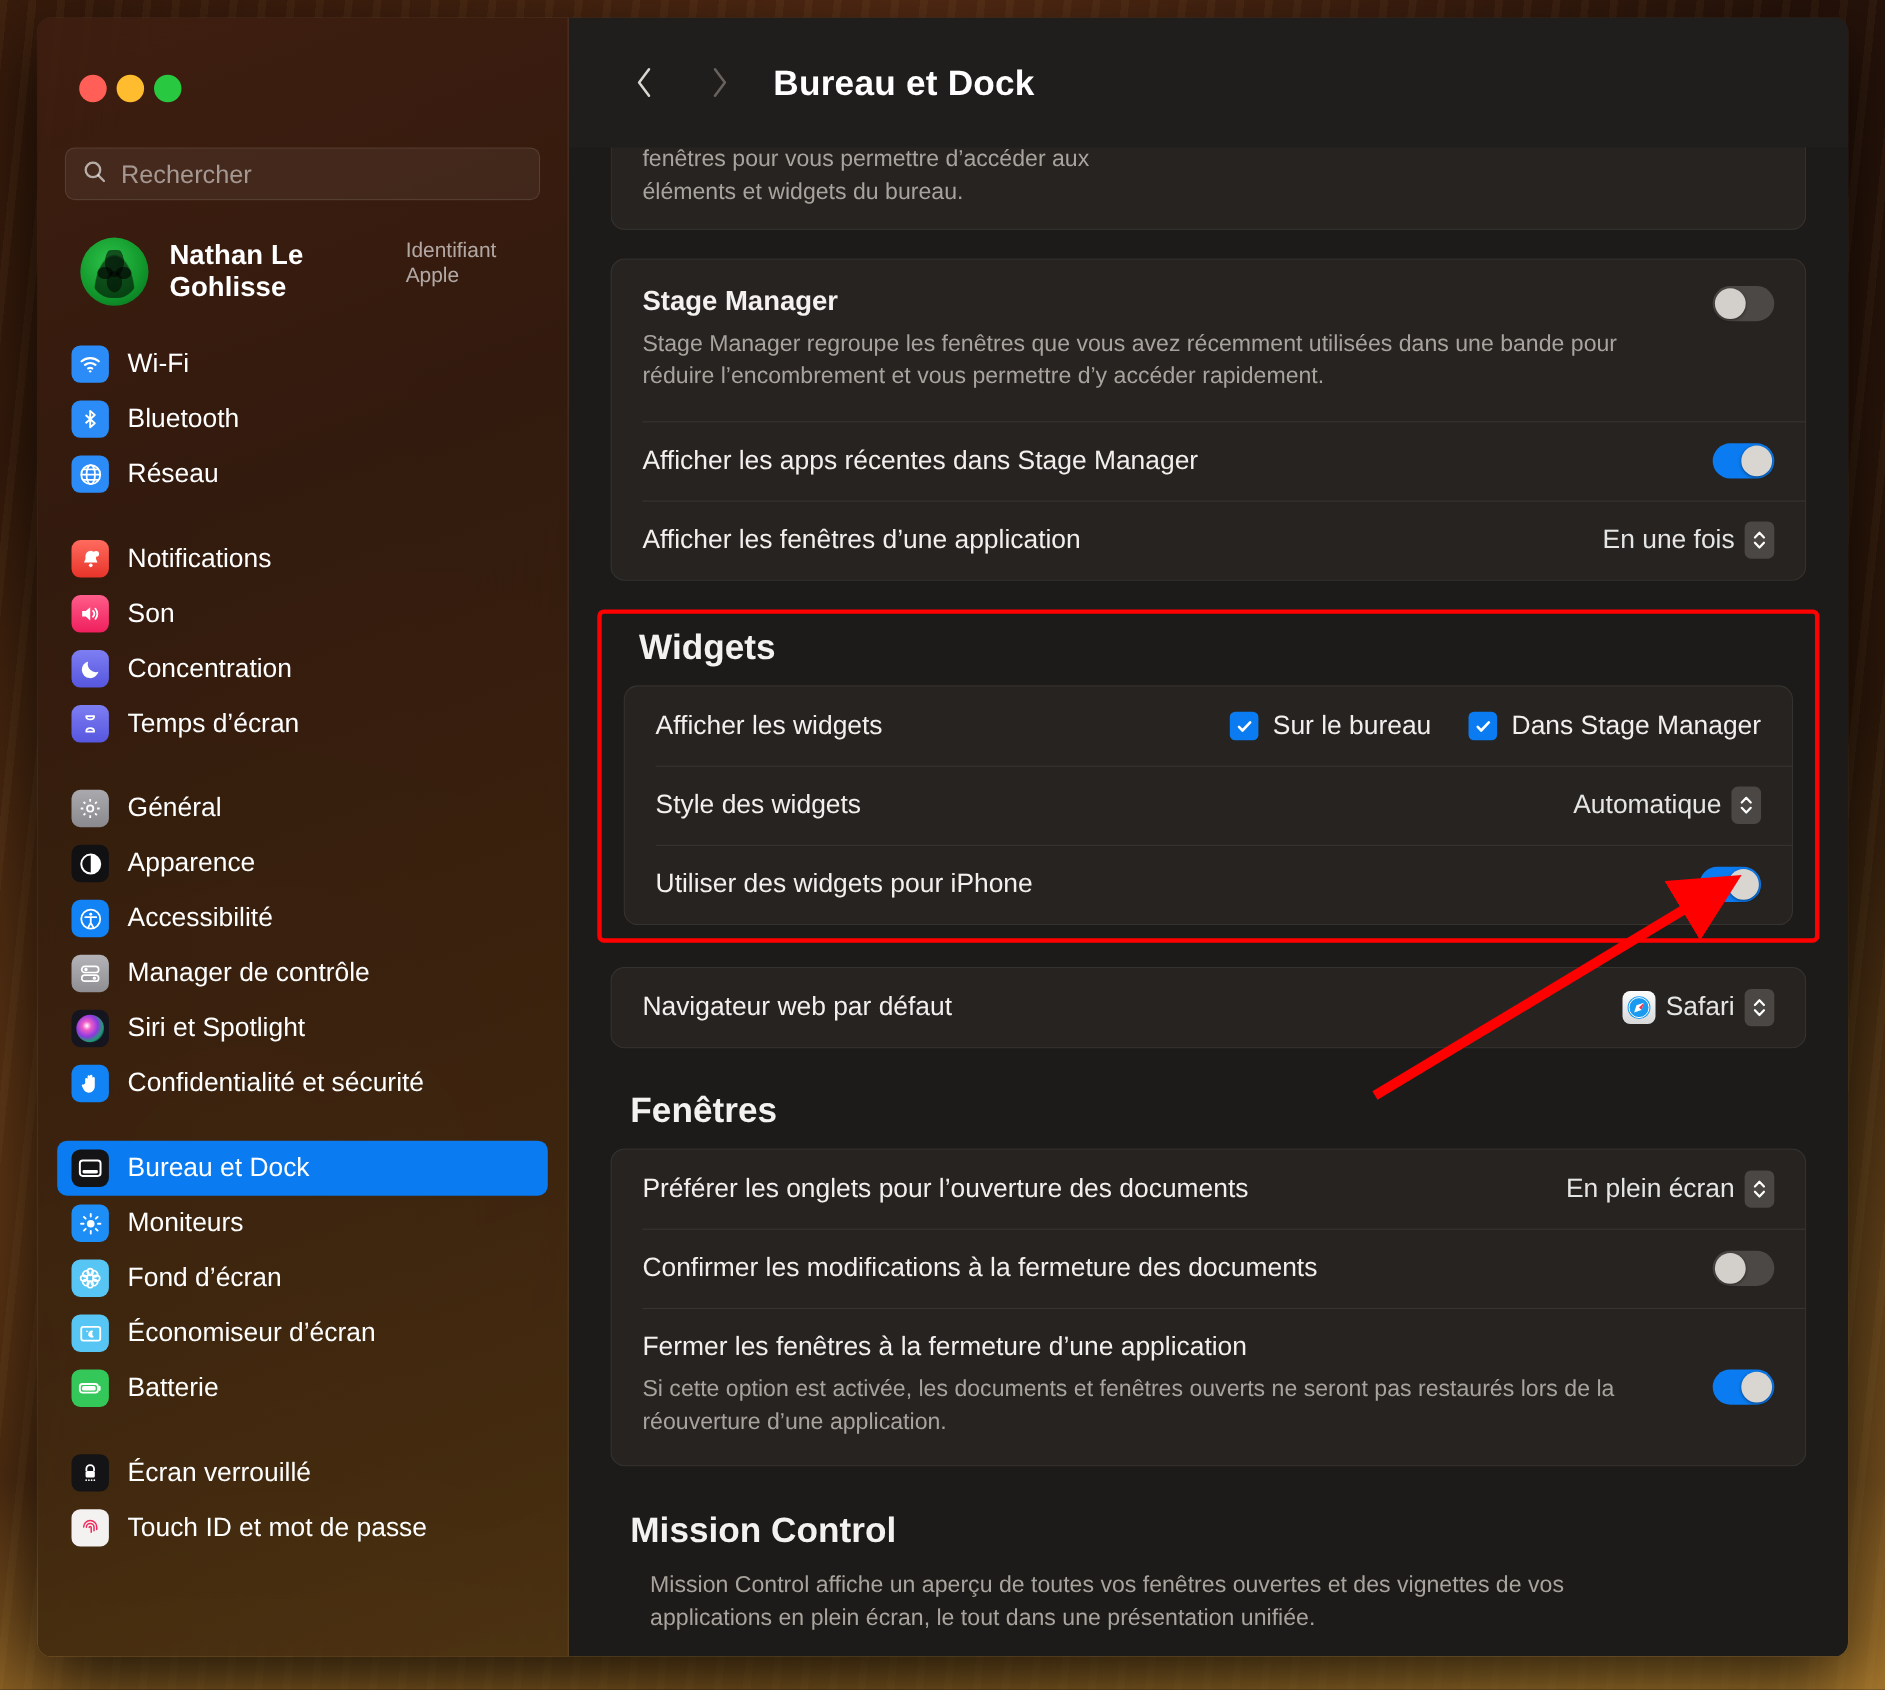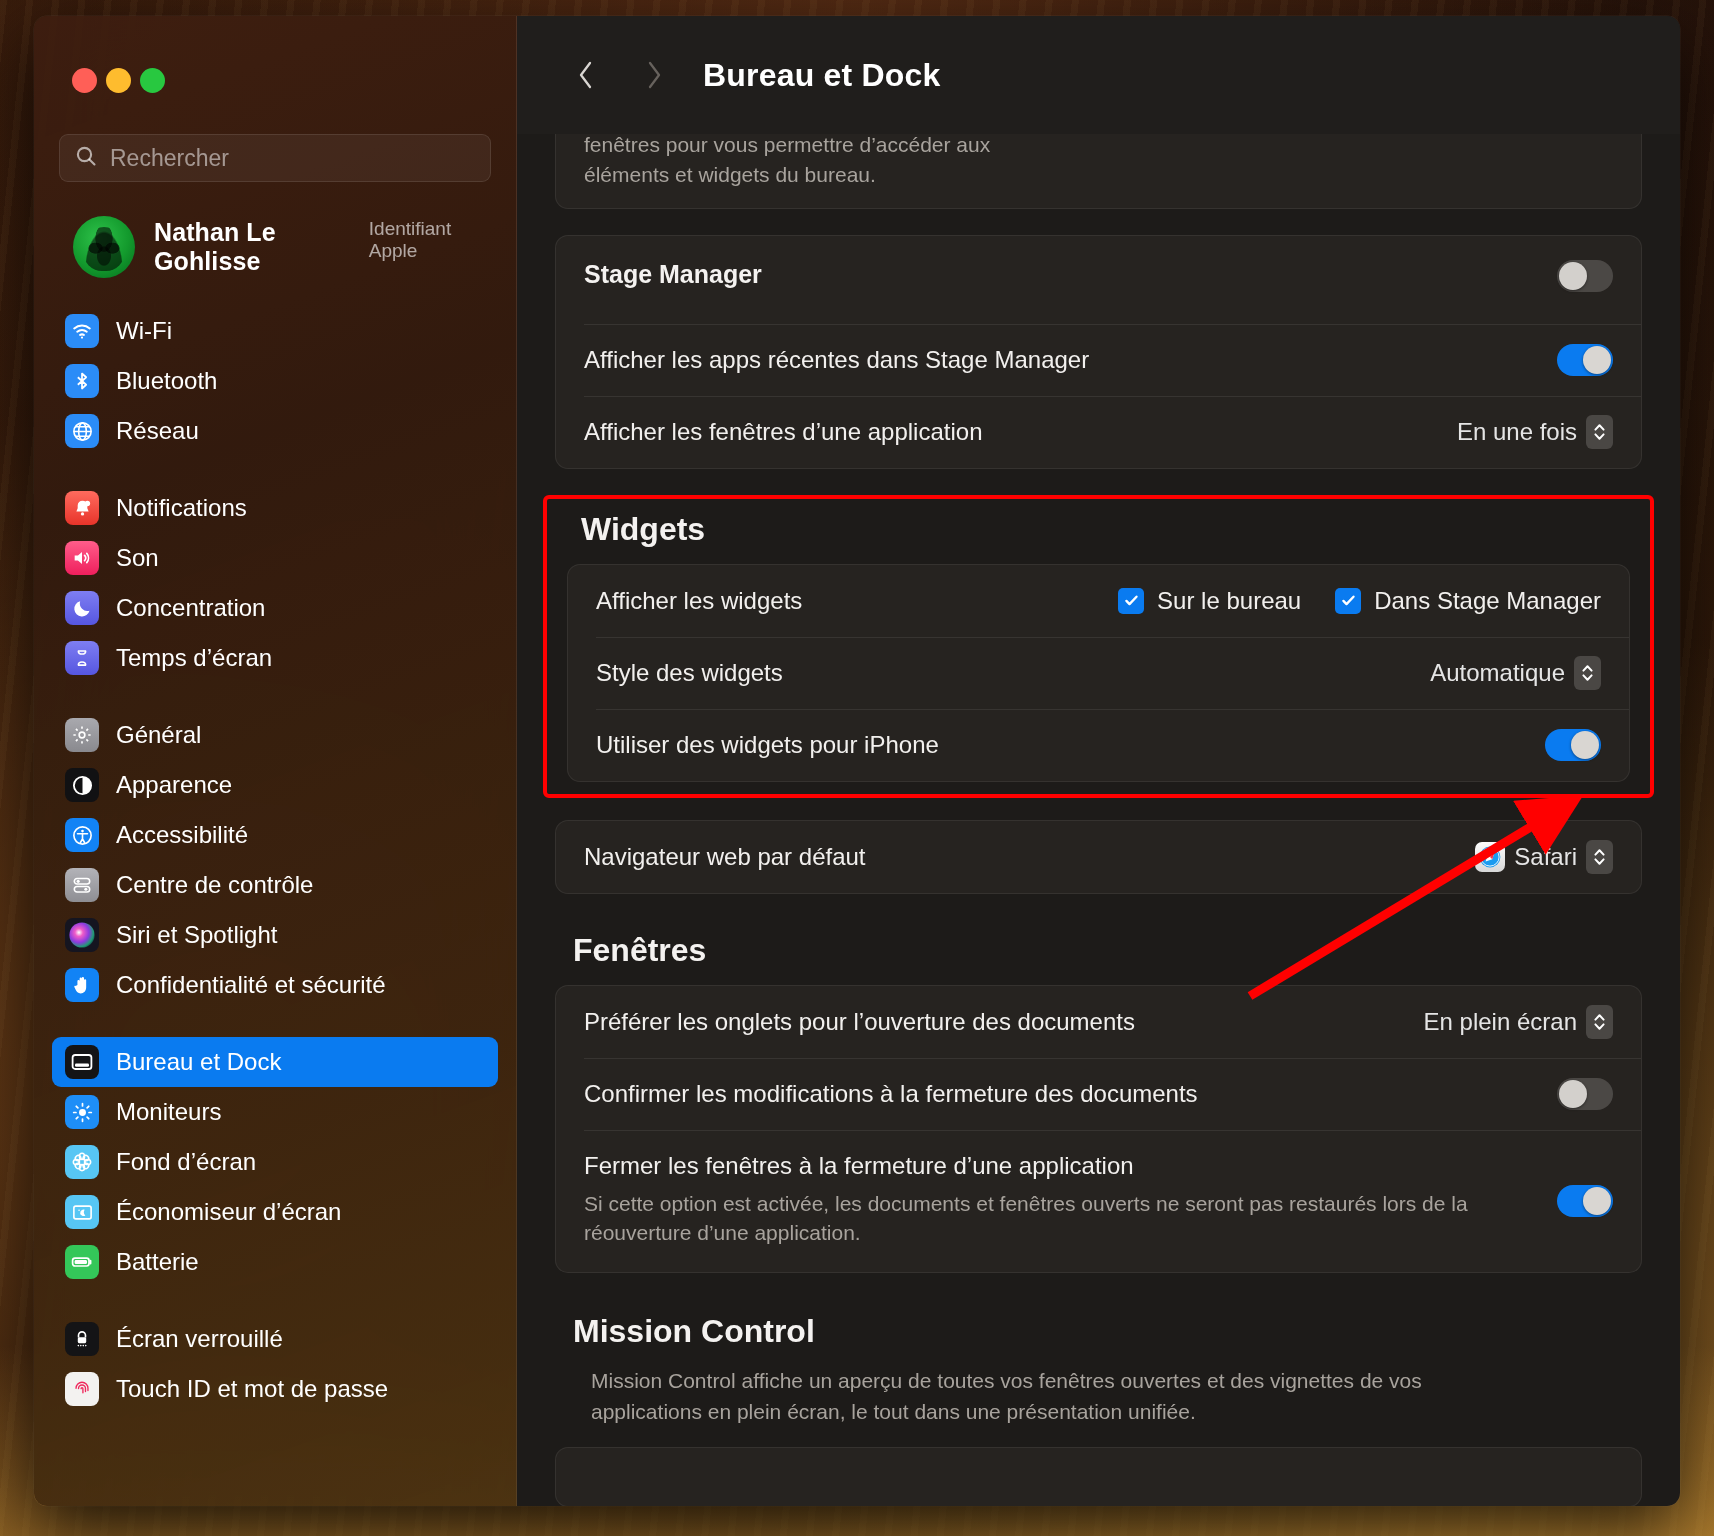--- a/index.html
+++ b/index.html
@@ -405,21 +405,21 @@
         </div>
         <div class="nav-item">
           <span class="ic" style="background:linear-gradient(#b3b3b8,#8e8e93)">
             <svg width="22" height="22" viewBox="0 0 24 24" fill="none">
               <rect x="3.6" y="5" width="16.8" height="6" rx="3" stroke="#fff" stroke-width="1.7"></rect>
                 <circle cx="7.8" cy="8" r="1.7" fill="#fff"></circle>
               <rect x="3.6" y="13.6" width="16.8" height="6" rx="3" stroke="#fff" stroke-width="1.7"></rect>
                 <circle cx="16.2" cy="16.6" r="1.7" fill="#fff"></circle>
             </svg>
           </span>
-          <span class="nav-label">Centre de contrôle</span>
+          <span class="nav-label">Manager de contrôle</span>
         </div>
         <div class="nav-item">
           <span class="ic" style="background:#151520">
             <svg width="34" height="34" viewBox="0 0 34 34">
               <defs>
                 <radialGradient id="sir" cx="38%" cy="40%" r="72%">
                   <stop offset="0%" stop-color="#ffffff"></stop>
                     <stop offset="22%" stop-color="#f05cc8"></stop>
                   <stop offset="55%" stop-color="#8c3adf"></stop>
                     <stop offset="80%" stop-color="#1f9c72"></stop>
@@ -555,20 +555,21 @@
           <div class="row-desc">fenêtres pour vous permettre d’accéder aux</div>
           <div class="row-desc">éléments et widgets du bureau.</div>
         </div>
       </div>
 
       <div class="card">
         <div class="block">
           <div style="display:flex;align-items:flex-start;">
             <div style="flex:1">
               <div class="block-title">Stage Manager</div>
+              <div class="row-desc" style="max-width:905px">Stage Manager regroupe les fenêtres que vous avez récemment utilisées dans une bande pour réduire l’encombrement et vous permettre d’y accéder rapidement.</div>
             </div>
             <div class="switch">
                 <div class="knob"></div>
               </div>
           </div>
         </div>
 
         <div class="row">
           <span class="row-label">Afficher les apps récentes dans Stage Manager</span>
           <span class="row-spacer"></span>

